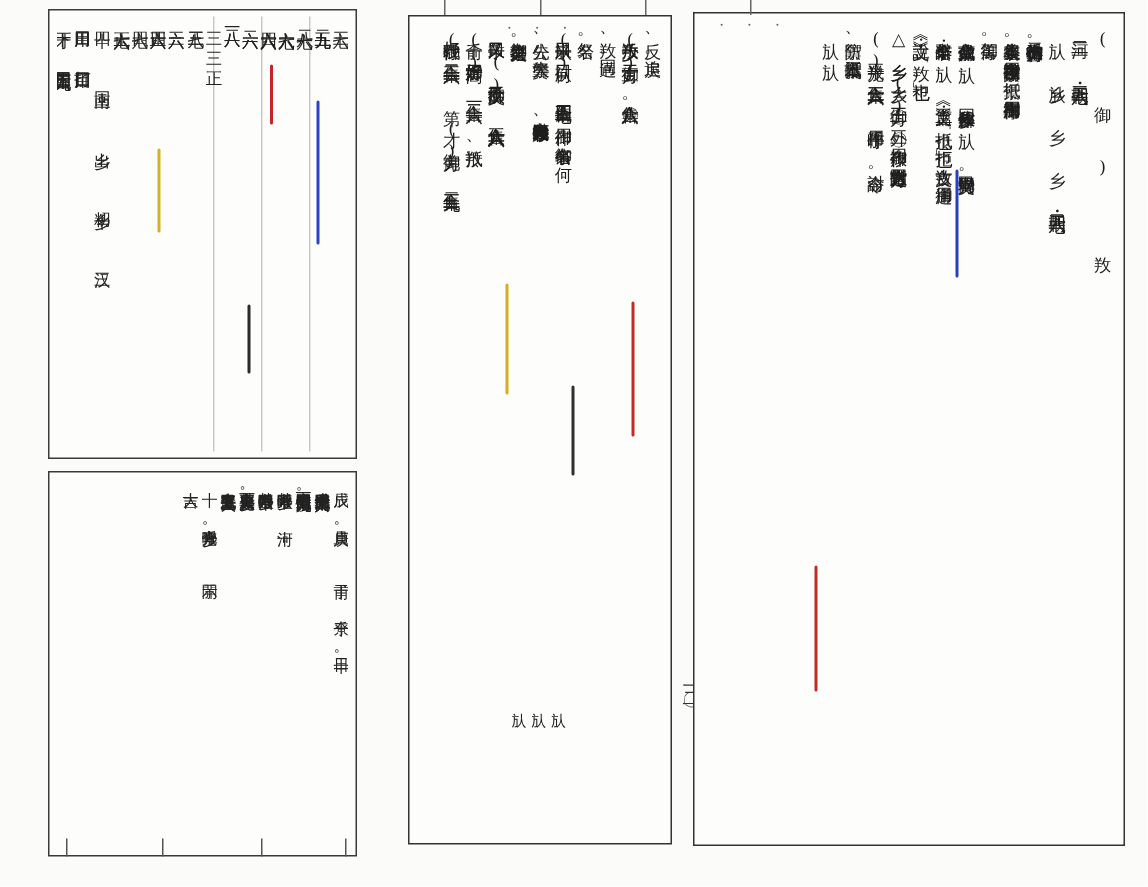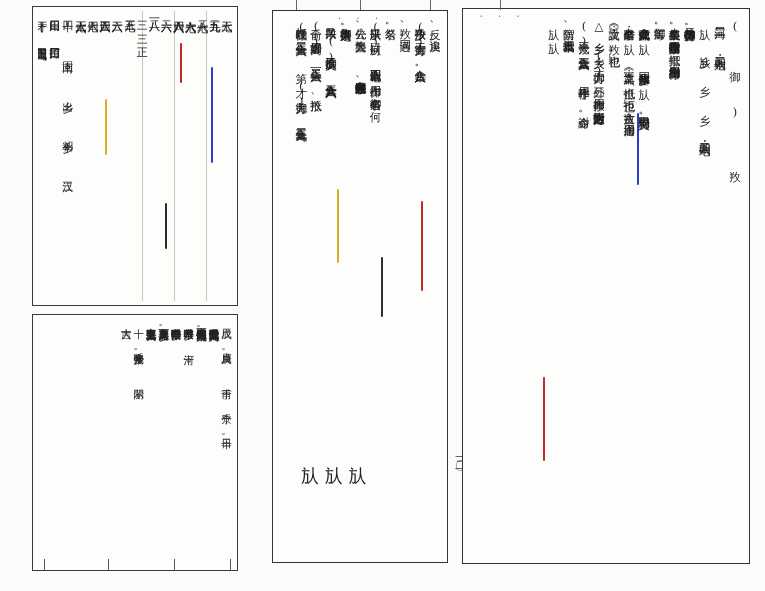--- a/index.html
+++ b/index.html
@@ -195,23 +195,24 @@
     border-radius: 1px;
   }
   .vrule.red { background: #c32a2a; }
   .vrule.blue { background: #2a3fbe; }
   .vrule.yellow { background: #d7ae21; }
   .vrule.black { background: #2f2f2f; }
 
   
   .scribble {
     position: absolute;
-    font-size: 18px;
+    font-size: 10px;
     color: #222;
     font-family: "DejaVu Serif", "Liberation Serif", serif;
+    margin-left: 40px;
   }
 </style>
 </head>
 <body>
 
 <div class="page">
 
   <div id="panel-left">
 
     <div class="card" id="card-top">

